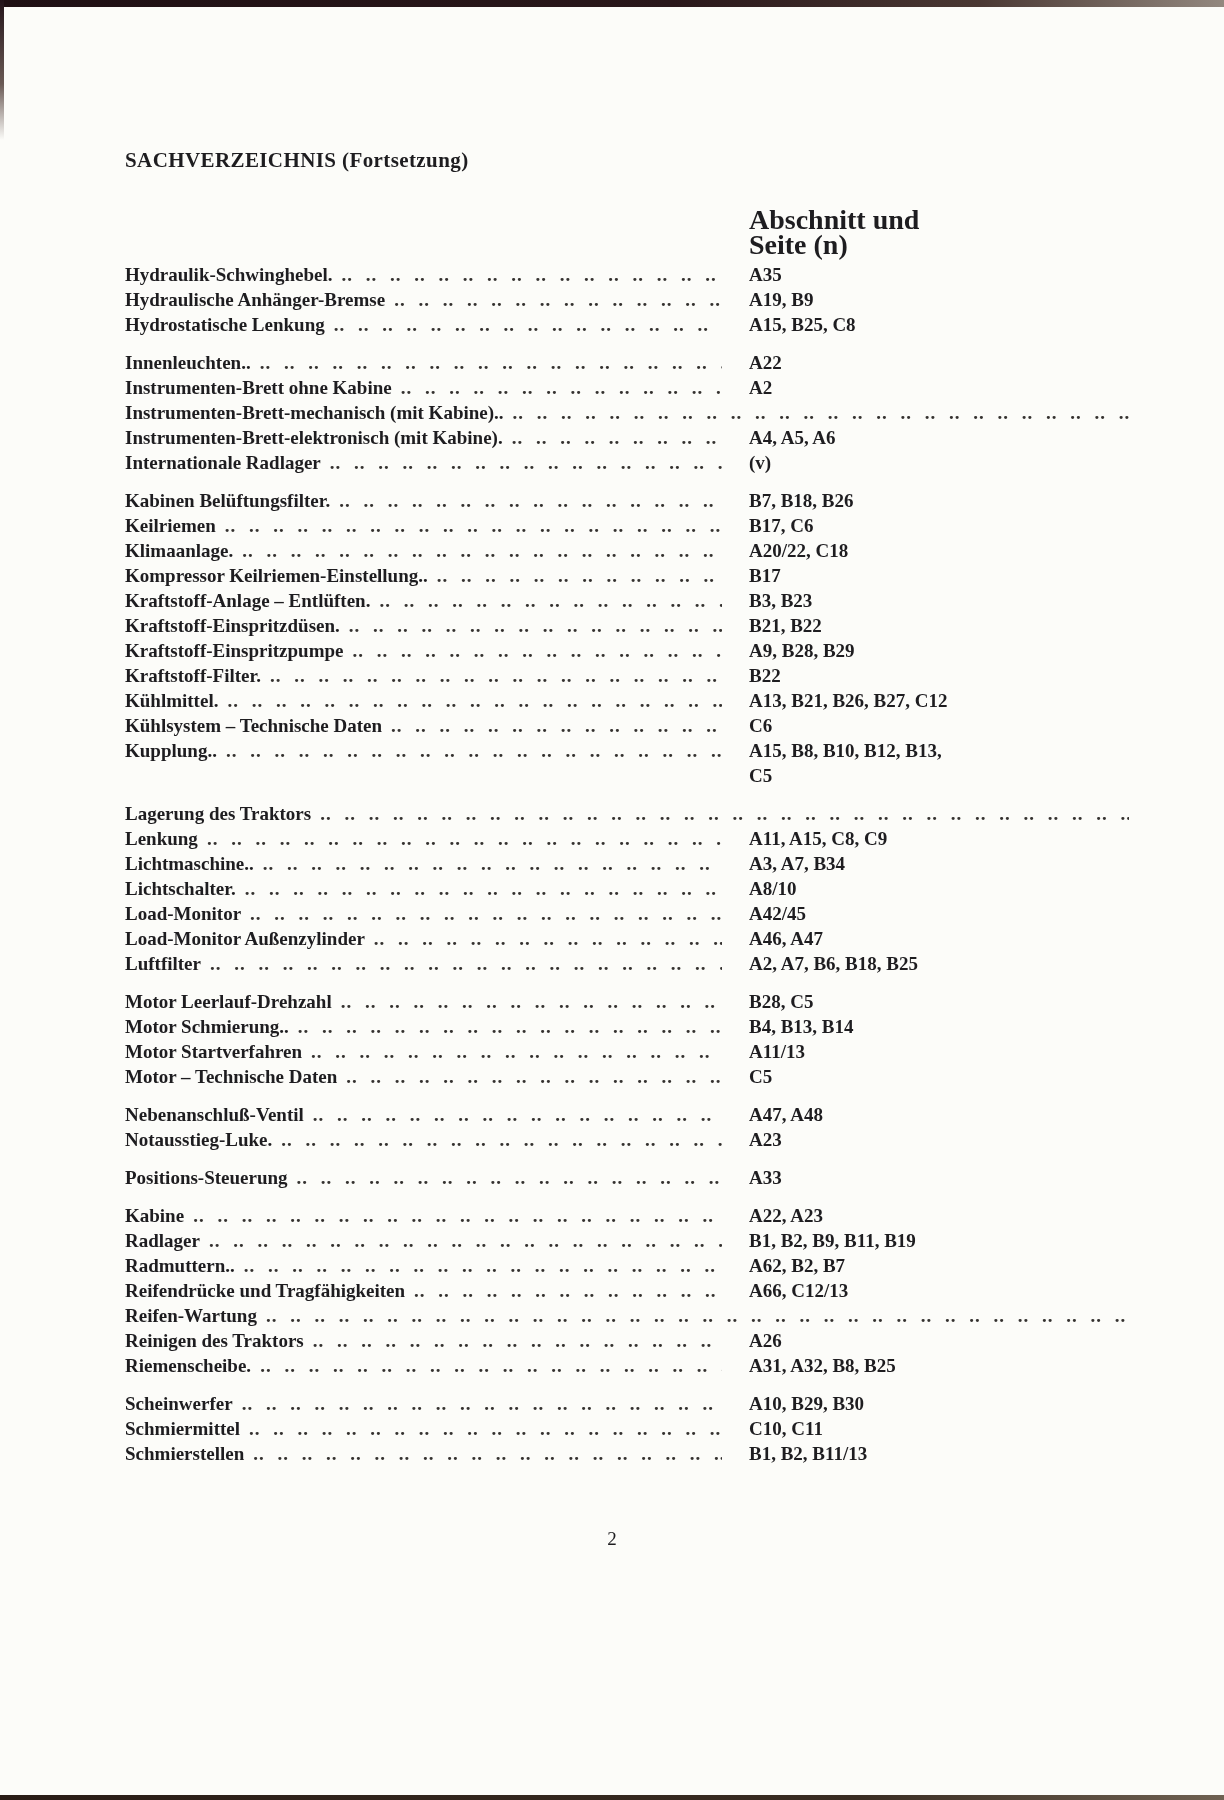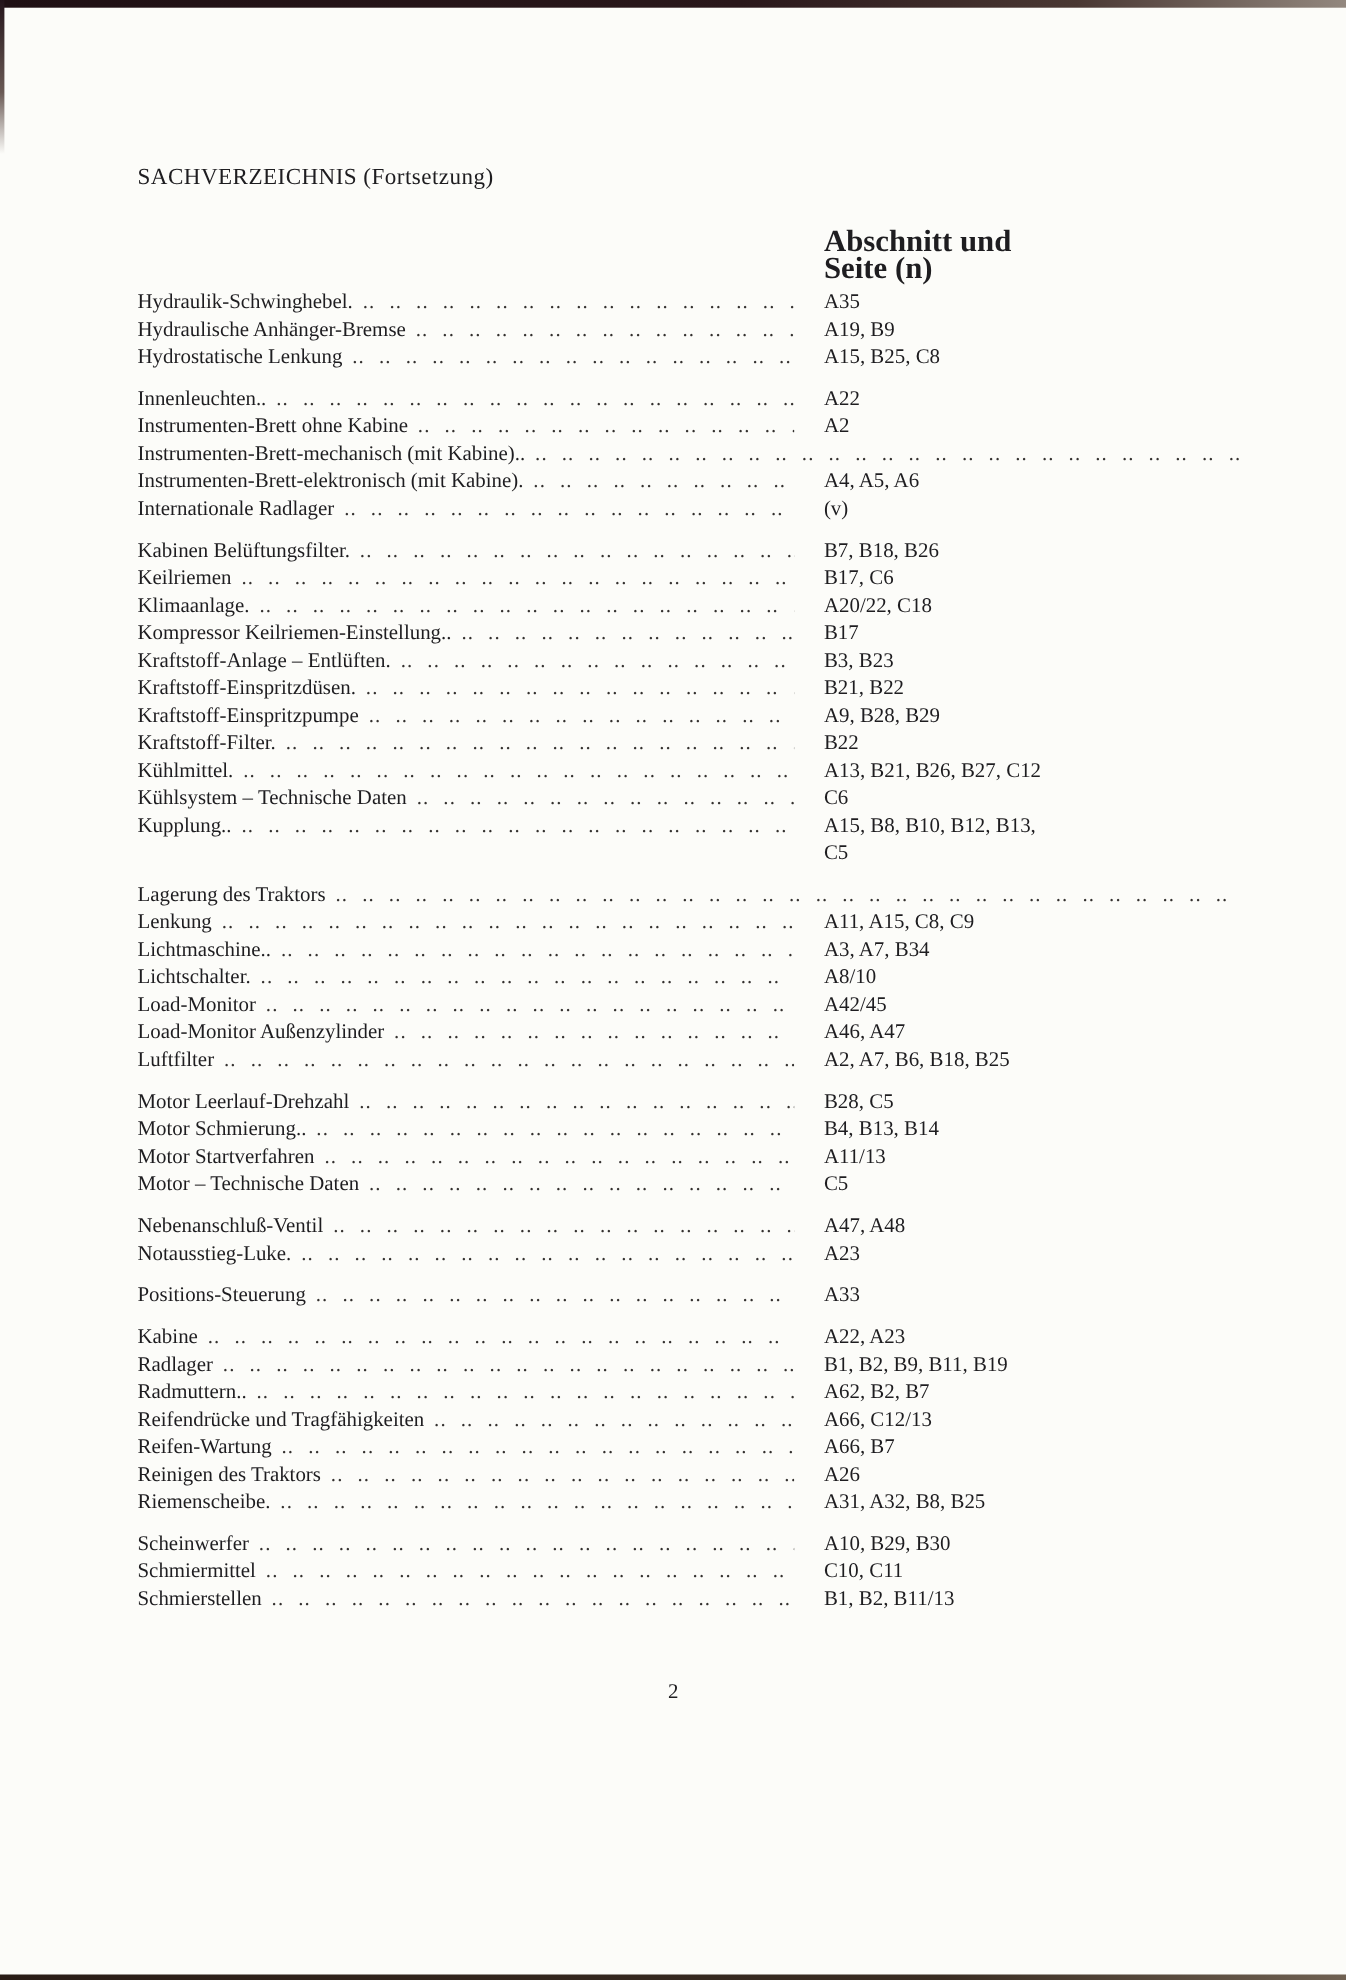--- a/index.html
+++ b/index.html
@@ -26,21 +26,21 @@
   }
   .scan-edge-bottom{
     position:absolute;bottom:0;left:0;width:100%;height:5px;
     background:linear-gradient(to right,#291c16 0%,#392c22 70%,#6f6152 100%);
   }
   .content{
     position:absolute;
     top:148px;left:125px;right:95px;
   }
   .heading{
-    font-weight:normal;
+    font-weight:bold;
     font-size:21px;
     letter-spacing:0.4px;
     margin:0 0 34px 0;
   }
   .col-header-row{
     display:flex;
     align-items:flex-start;
   }
   .col-header-spacer{flex:1 1 auto;}
   .col-header{
@@ -50,20 +50,21 @@
     line-height:25px;
     white-space:pre-line;
     margin-bottom:5px;
   }
   .group{margin-bottom:13px;}
   .row{
     display:flex;
     align-items:flex-start;
     font-size:19px;
     line-height:25px;
+    font-weight:bold;
   }
   .label{
     flex:0 0 auto;
     white-space:nowrap;
   }
   .leader{
     flex:1 1 auto;
     overflow:hidden;
     white-space:nowrap;
     padding:0 14px 0 9px;
@@ -297,21 +298,20 @@
             <span class="pages">A62, B2, B7</span>
           </div>
           <div class="row">
             <span class="label">Reifendrücke und Tragfähigkeiten</span>
             <span class="leader">.. .. .. .. .. .. .. .. .. .. .. .. .. .. .. .. .. .. .. .. .. .. .. .. .. .. .. .. .. .. .. .. .. .. .. .. .. .. .. .. </span>
             <span class="pages">A66, C12/13</span>
           </div>
           <div class="row">
             <span class="label">Reifen-Wartung</span>
             <span class="leader">.. .. .. .. .. .. .. .. .. .. .. .. .. .. .. .. .. .. .. .. .. .. .. .. .. .. .. .. .. .. .. .. .. .. .. .. .. .. .. .. </span>
-            <span class="pages">A66, B7</span>
           </div>
           <div class="row">
             <span class="label">Reinigen des Traktors</span>
             <span class="leader">.. .. .. .. .. .. .. .. .. .. .. .. .. .. .. .. .. .. .. .. .. .. .. .. .. .. .. .. .. .. .. .. .. .. .. .. .. .. .. .. </span>
             <span class="pages">A26</span>
           </div>
           <div class="row">
             <span class="label">Riemenscheibe.</span>
             <span class="leader">.. .. .. .. .. .. .. .. .. .. .. .. .. .. .. .. .. .. .. .. .. .. .. .. .. .. .. .. .. .. .. .. .. .. .. .. .. .. .. .. </span>
             <span class="pages">A31, A32, B8, B25</span>

